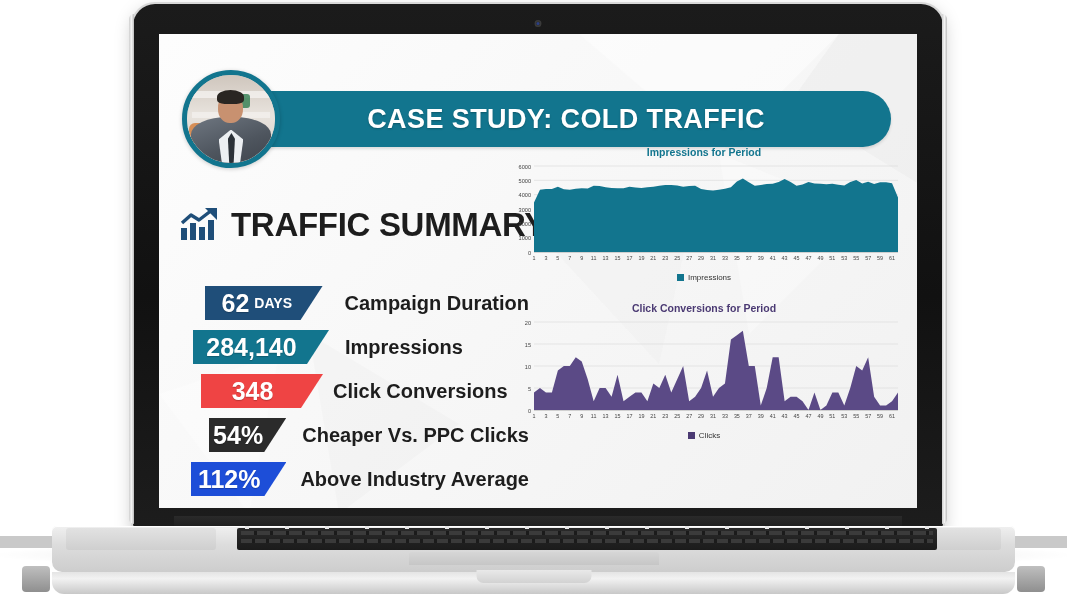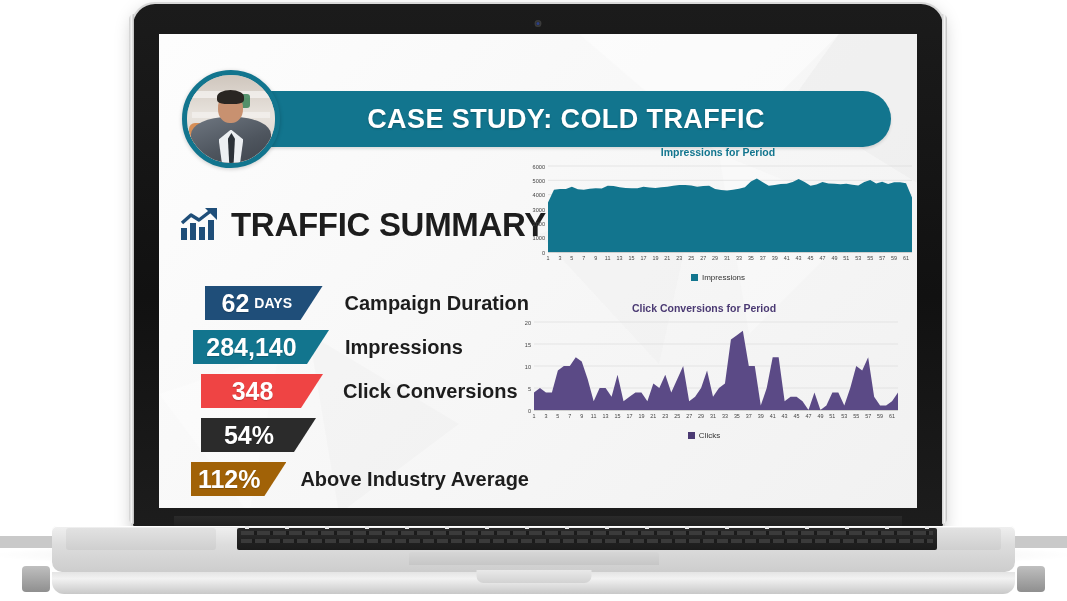--- a/index.html
+++ b/index.html
@@ -119,29 +119,29 @@
   .chev .val{ color:#fff; font-weight:bold; font-size:25px; line-height:1; white-space:nowrap;
     text-shadow:0 1px 1px rgba(0,0,0,.22);}
   .chev .unit{ color:#fff; font-weight:bold; font-size:14px; margin-left:5px; }
   .stat-label{ font-size:20px; font-weight:bold; color:#1d1d1d; white-space:nowrap; }
 
   .r0 .chev{ background:#1f4e79; width:118px; margin-left:22px;}
   .r0 .stat-label{ margin-left:22px;}
   .r1 .chev{ background:#12758e; width:136px; margin-left:10px;}
   .r1 .stat-label{ margin-left:16px;}
   .r2 .chev{ background:#ef4444; width:122px; margin-left:18px;}
-  .r2 .stat-label{ margin-left:20px;}
-  .r3 .chev{ background:#2b2b2b; width:115px; margin-left:18px;}
+  .r2 .stat-label{ margin-left:10px;}
+  .r3 .chev{ background:#2b2b2b; width:115px; margin-left:26px;}
   .r3 .stat-label{ margin-left:16px;}
-  .r4 .chev{ background:#a16207; width:128px; margin-left:8px;}
+  .r4 .chev{ background:#1d4ed8; width:128px; margin-left:8px;}
   .r4 .stat-label{ margin-left:14px;}
 
   
   .chart-card{ position:absolute; background:transparent; }
-  #chart-impressions{ left:359px; top:112px; width:400px; height:145px; }
+  #chart-impressions{ left:345px; top:112px; width:400px; height:145px; }
   #chart-clicks{ left:345px; top:268px; width:400px; height:150px; }
   .chart-title{
     text-align:center; font-size:10.5px; font-weight:bold; margin-bottom:2px;
   }
   .ct-imp{ color:#12758e; }
   .ct-clk{ color:#4b3a73; }
   .chart-svg{ display:block; width:100%; }
   .legend{
     display:flex; align-items:center; justify-content:center; gap:4px;
     margin-top:3px; font-size:8px; color:#333;
@@ -280,20 +280,21 @@
             <span class="val">348</span>
             <span class="unit"></span>
           </div>
           <span class="stat-label">Click Conversions</span>
         </div>
         <div class="stat-row r3">
           <div class="chev">
             <span class="val">54%</span>
             <span class="unit"></span>
           </div>
+          <span class="stat-label">Cheaper Vs. PPC Clicks</span>
         </div>
         <div class="stat-row r4">
           <div class="chev">
             <span class="val">112%</span>
             <span class="unit"></span>
           </div>
           <span class="stat-label">Above Industry Average</span>
         </div>
       </div>
 

